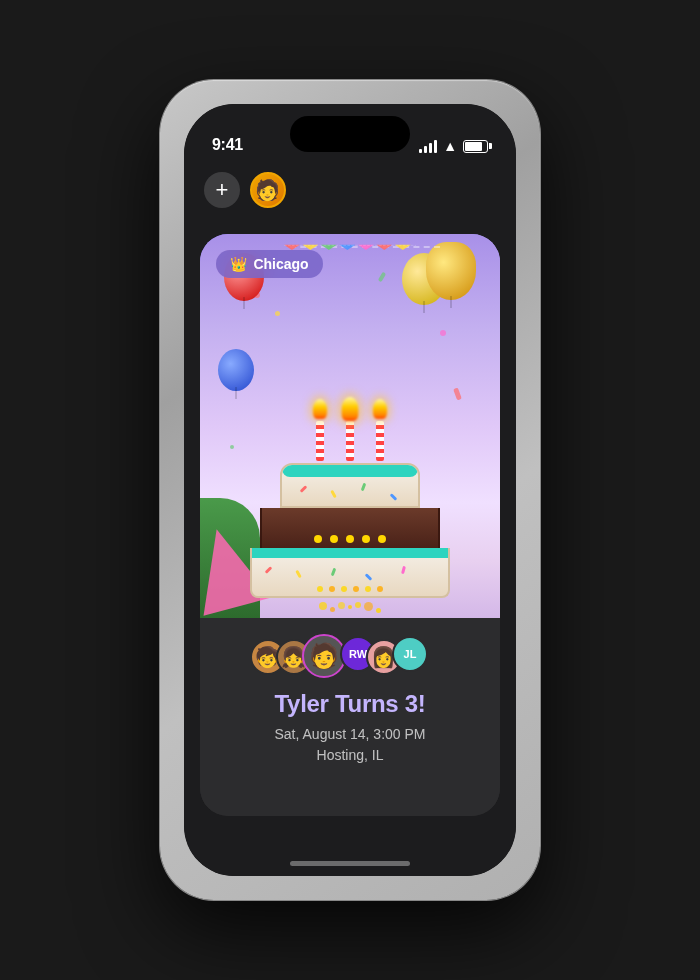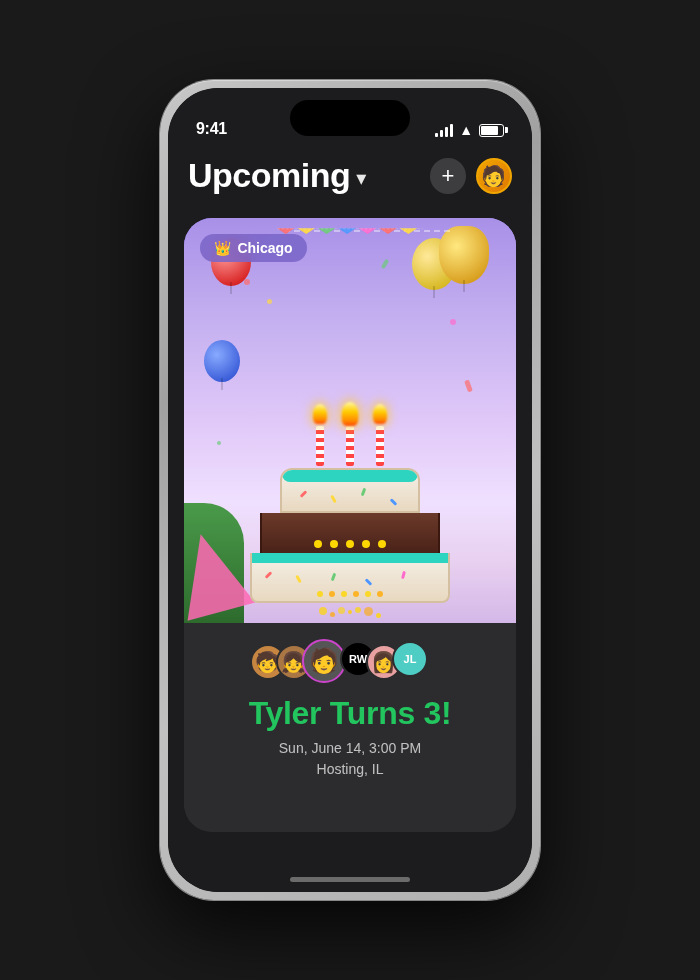--- a/index.html
+++ b/index.html
@@ -12,21 +12,21 @@
       align-items: center;
       justify-content: center;
       font-family: -apple-system, BlinkMacSystemFont, 'SF Pro Display', 'Helvetica Neue', sans-serif;
     }
 
     .phone-outer {
       width: 380px;
       height: 820px;
       background: linear-gradient(145deg, #c8c8c8 0%, #a0a0a0 30%, #c0c0c0 60%, #b0b0b0 100%);
       border-radius: 54px;
-      padding: 8px;
+      padding: 24px;
       box-shadow:
         0 0 0 1px #888,
         0 30px 80px rgba(0,0,0,0.8),
         inset 0 1px 1px rgba(255,255,255,0.4);
       position: relative;
     }
 
     .phone-inner {
       width: 100%;
       height: 100%;
@@ -479,23 +479,23 @@
       position: absolute;
       display: flex;
       align-items: center;
       justify-content: center;
       background: #555;
       font-size: 22px;
       overflow: hidden;
     }
 
     .event-title {
-      font-size: 32px;
+      font-size: 24px;
       font-weight: 700;
-      color: #22c55e;
+      color: #c4b5fd;
       text-align: right;
       letter-spacing: -0.3px;
       margin-bottom: 6px;
     }
 
     .event-date {
       font-size: 14px;
       color: rgba(255,255,255,0.7);
       text-align: center;
       line-height: 1.5;
@@ -539,24 +539,20 @@
             <div class="signal-bar" style="height:13px"></div>
           </div>
           <span class="wifi-icon">▲</span>
           <div class="battery">
             <div class="battery-fill"></div>
           </div>
         </div>
       </div>
 
       <div class="app-header">
-        <div class="header-title-group">
-          <span class="header-title">Upcoming</span>
-          <span class="chevron-down">▾</span>
-        </div>
         <div class="header-actions">
           <div class="add-button">
             <span>+</span>
           </div>
           <div class="avatar-button">
             <span class="avatar-emoji">🧑</span>
           </div>
         </div>
       </div>
 
@@ -677,37 +673,37 @@
             </div>
 
             <div class="avatar-item" style="background:#aa7744;left:26px;top:7px;">
               <span style="font-size:20px;">👧</span>
             </div>
 
             <div class="avatar-ring" style="left:52px;top:2px;">
               <span style="font-size:24px;">🧑</span>
             </div>
 
-            <div class="avatar-item" style="background:#000000;left:90px;top:4px;text-align:center;">
+            <div class="avatar-item" style="background:#6d28d9;left:90px;top:4px;text-align:center;">
               <span class="avatar-initials">RW</span>
             </div>
 
             <div class="avatar-item" style="background:#e8a0a0;left:116px;top:7px;">
               <span style="font-size:20px;">👩</span>
             </div>
 
             <div class="avatar-item" style="background:#4ecdc4;left:142px;top:4px;">
               <span class="avatar-initials">JL</span>
             </div>
           </div>
 
           <div class="event-title">Tyler Turns 3!</div>
 
           <div class="event-date">
-            <span>Sun, June 14, 3:00 PM</span><br>
+            <span>Sat, August 14, 3:00 PM</span><br>
             <span>Hosting, IL</span>
           </div>
         </div>
 
       </div>
 
       <div class="home-indicator"></div>
 
     </div>
   </div>

